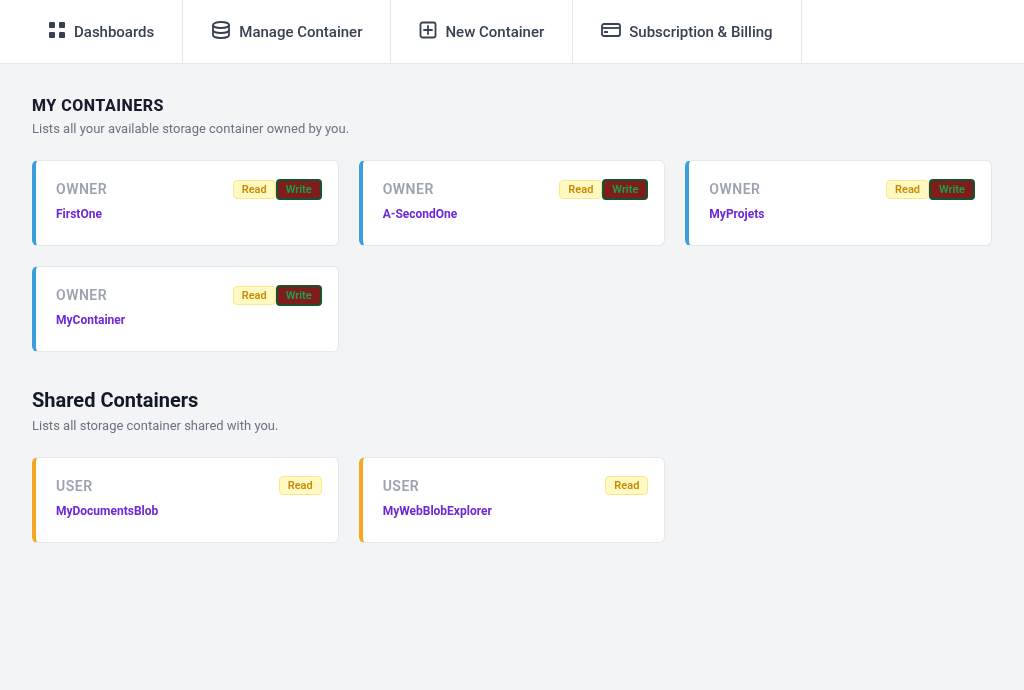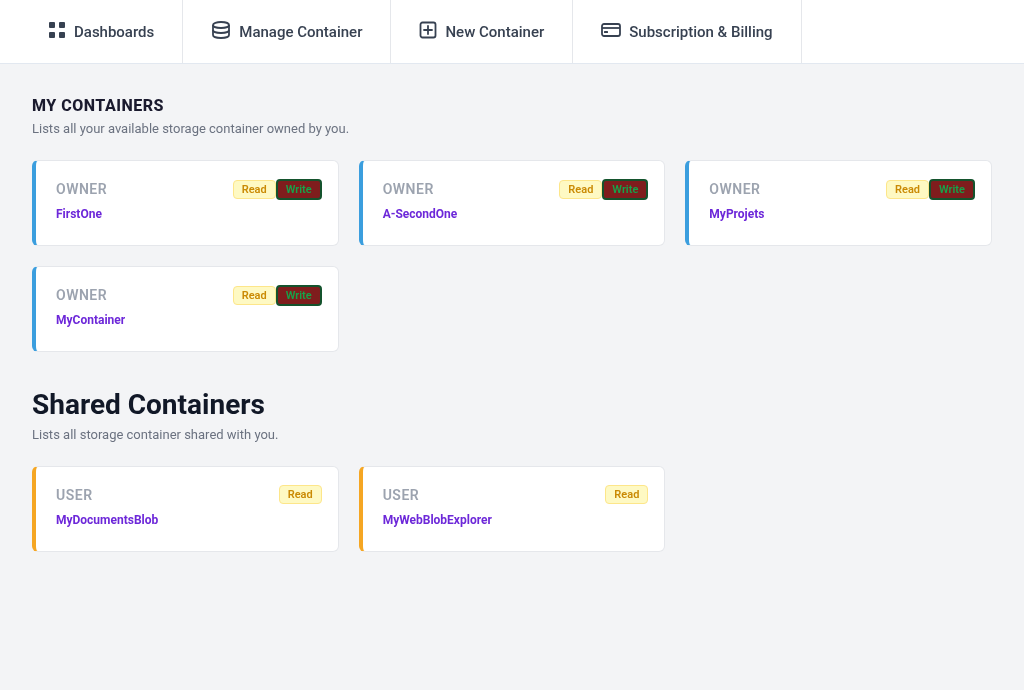--- a/index.html
+++ b/index.html
@@ -124,21 +124,21 @@
       border: 2px solid #14532d;
     }
 
     
     .card-empty {
       background: transparent;
       border: none;
     }
 
     .section-shared-title {
-      font-size: 28px;
+      font-size: 20px;
       font-weight: 700;
       color: #111827;
       margin-bottom: 6px;
     }
   </style>
 </head>
 <body>
 
 <nav>
   <div class="nav-item">

